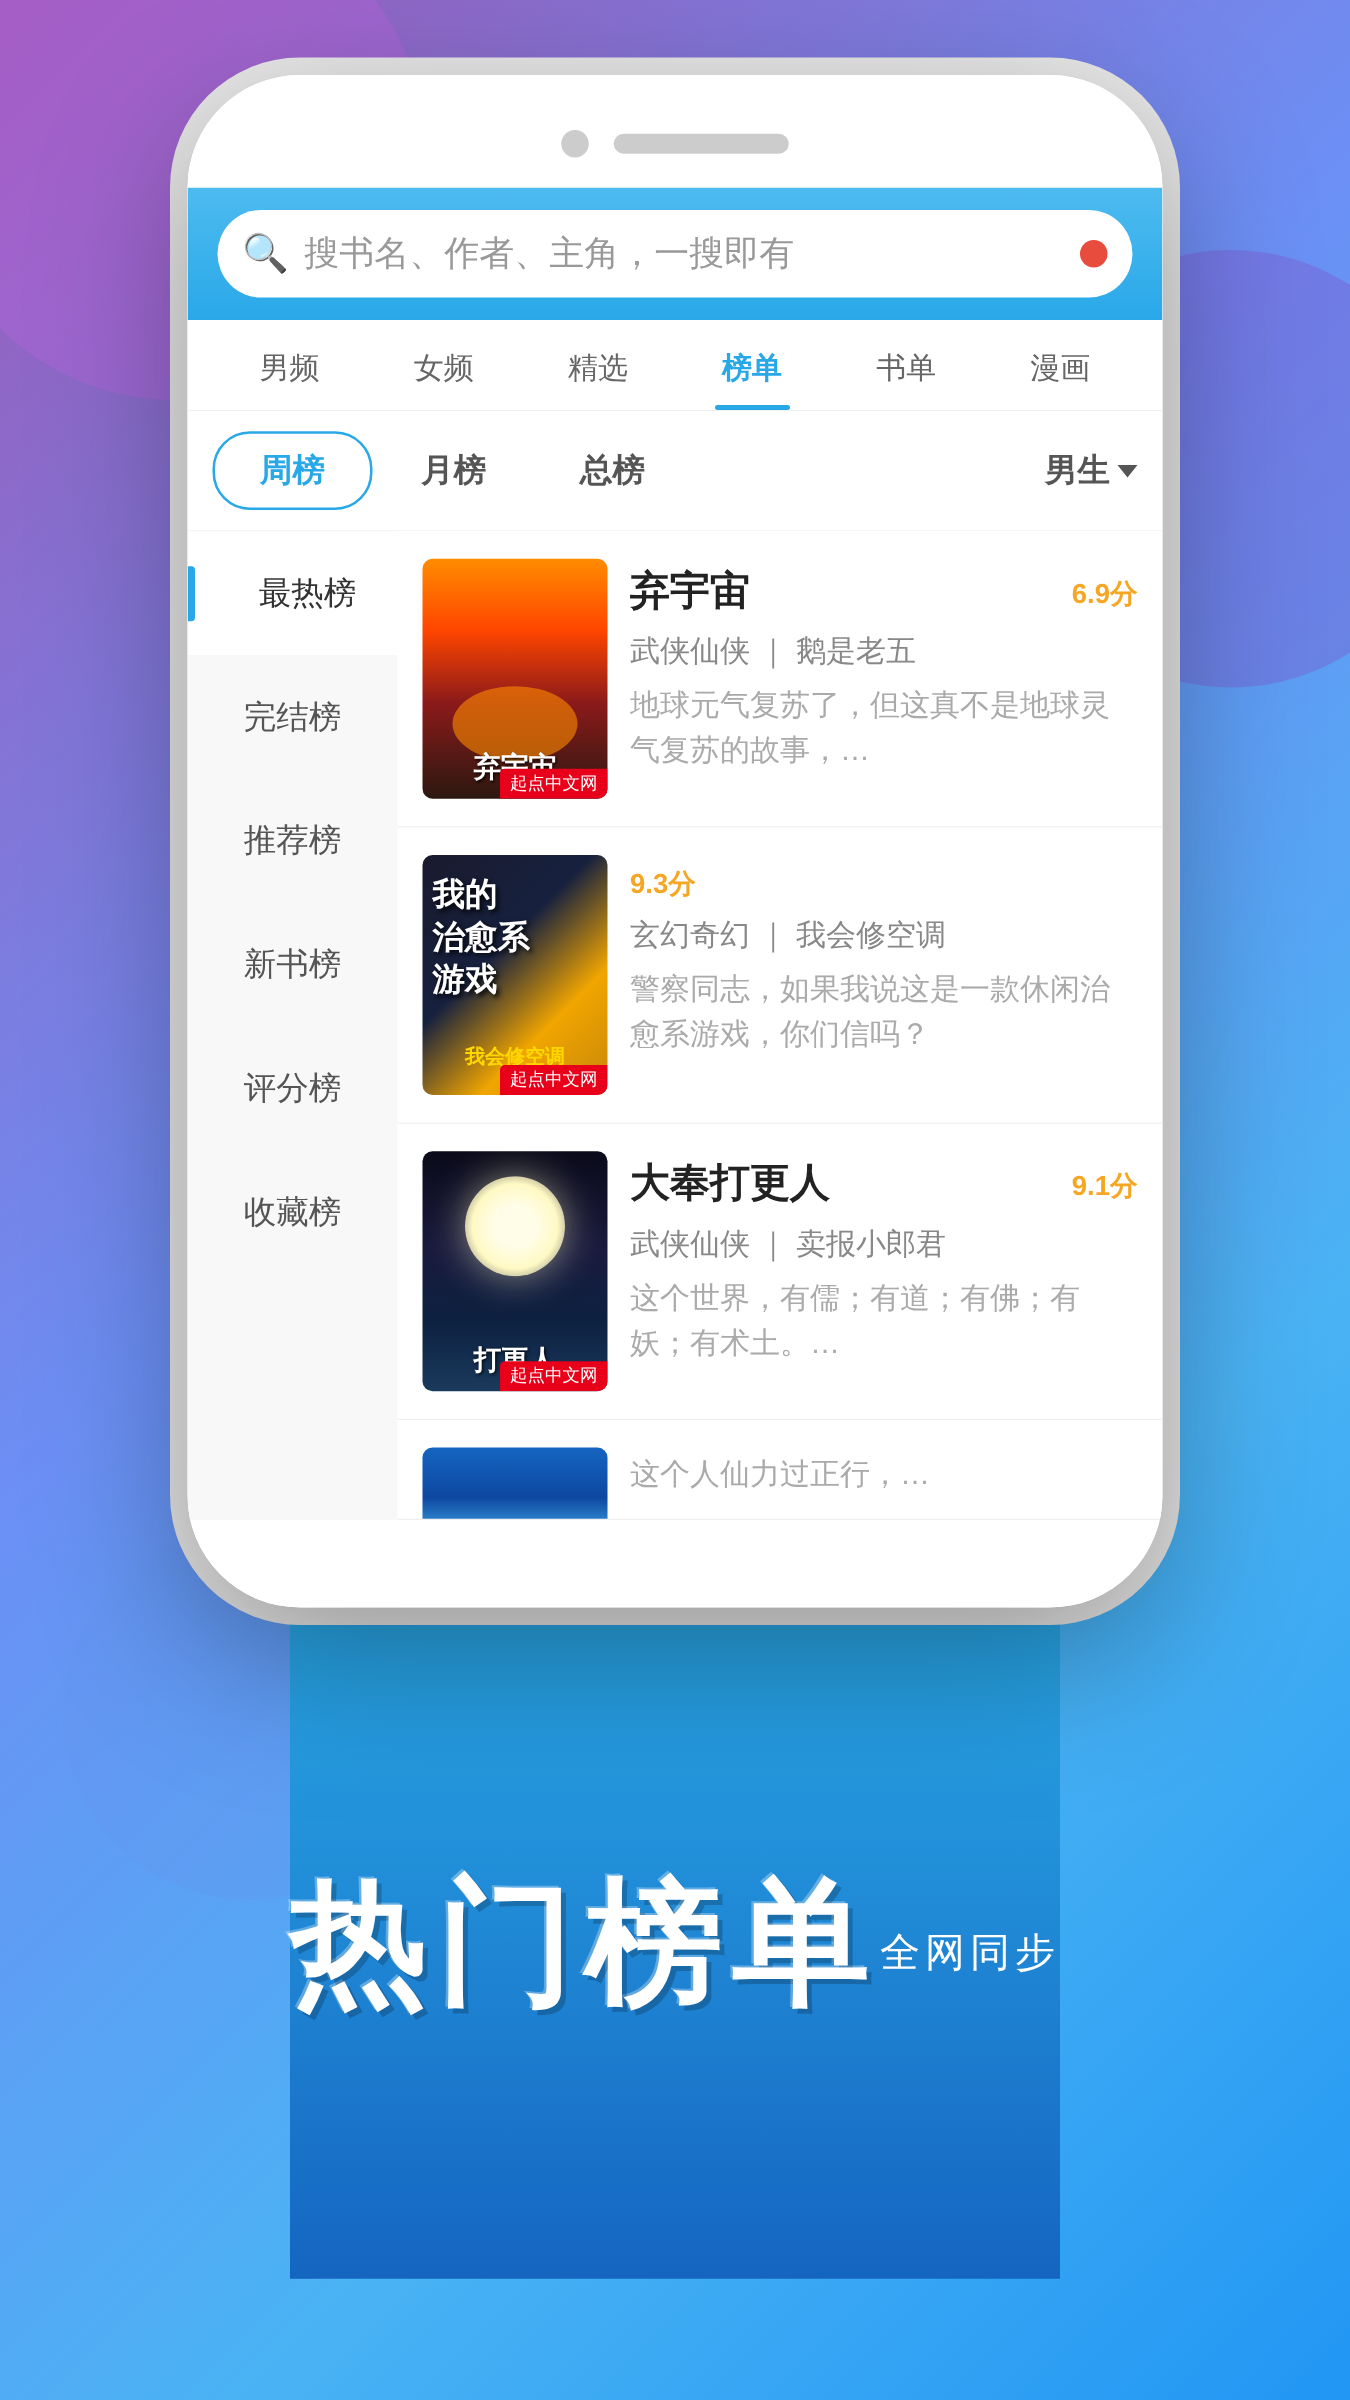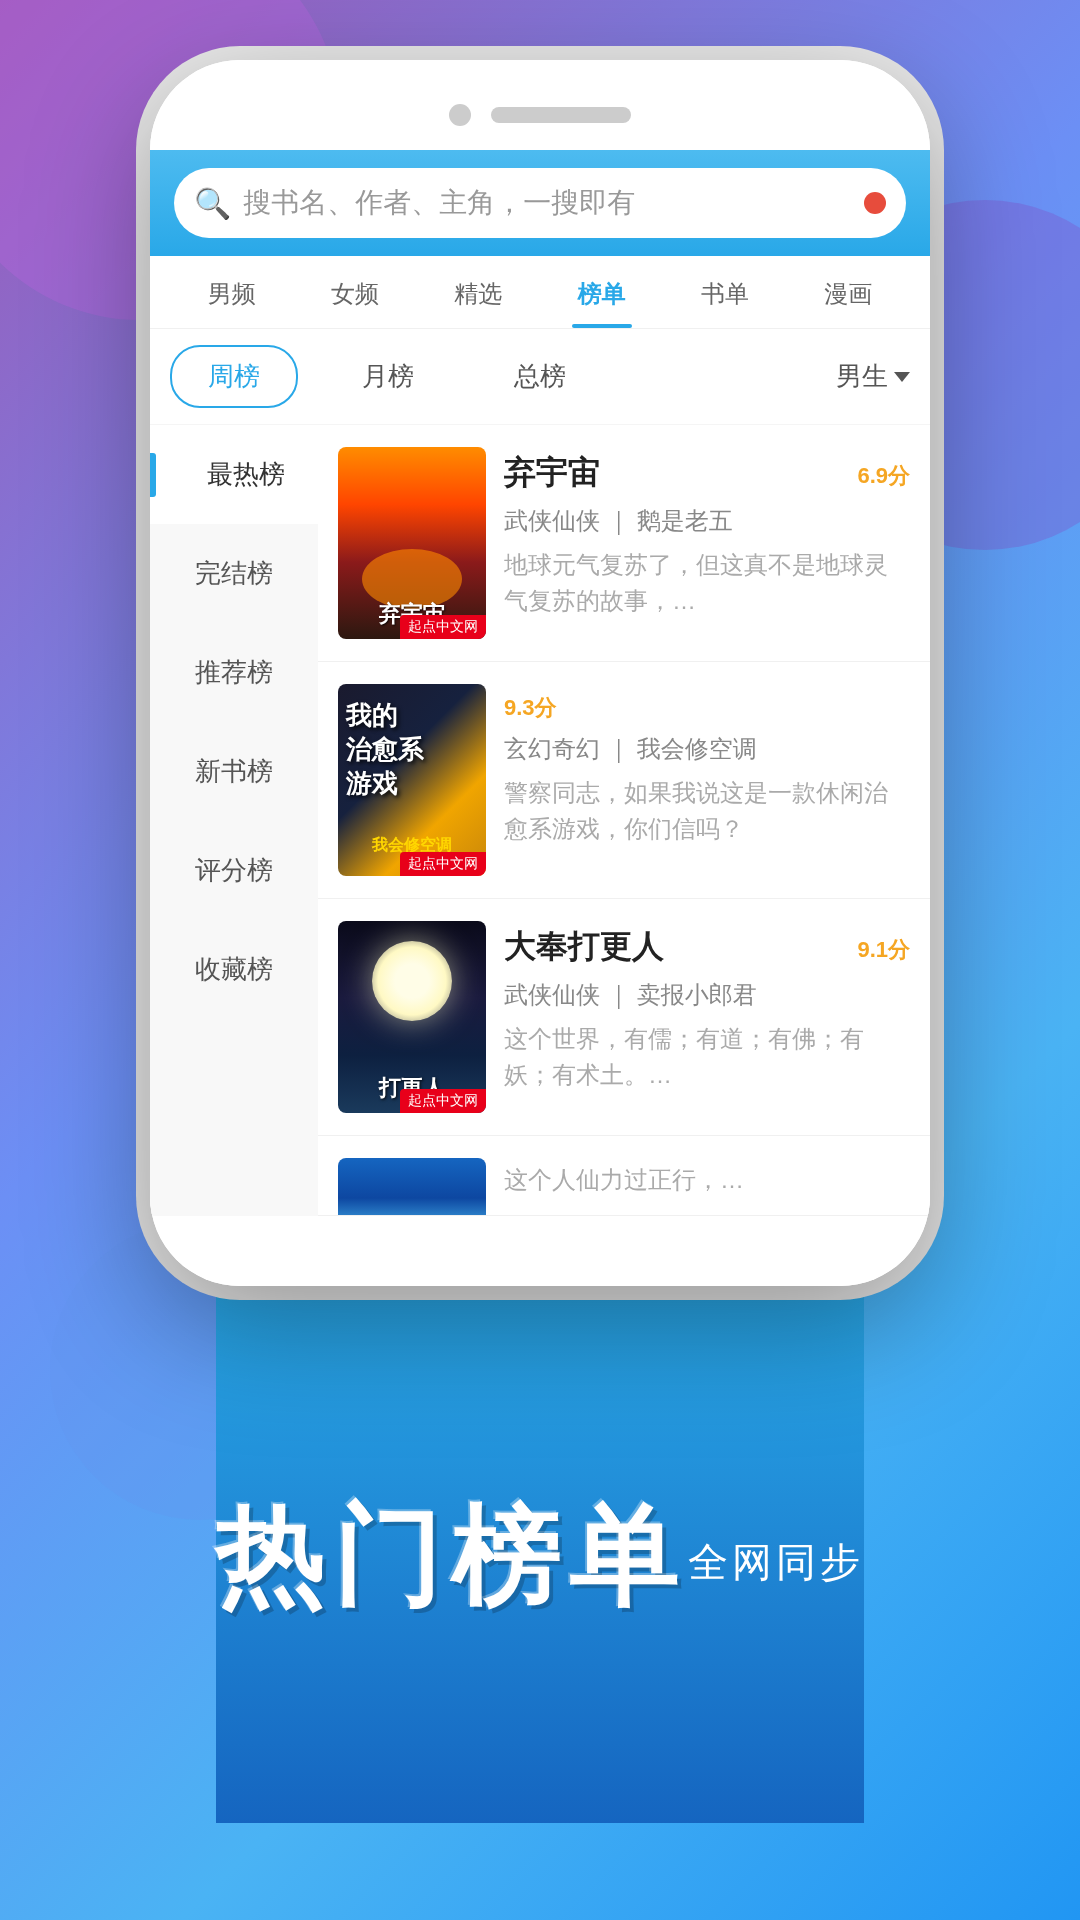--- a/index.html
+++ b/index.html
@@ -143,23 +143,24 @@
       height: 4px;
       background: #29A8E8;
       border-radius: 2px;
     }
 
     
     .filter-tabs {
       display: flex;
       align-items: center;
       padding: 16px 20px;
-      gap: 28px;
+      gap: 3px;
       background: #fff;
       border-bottom: 1px solid #f5f5f5;
+      font-weight: bold;
     }
     .filter-tab {
       padding: 12px 36px;
       border-radius: 30px;
       font-size: 26px;
       color: #555;
       cursor: pointer;
     }
     .filter-tab.active {
       background: #fff;
@@ -407,21 +408,21 @@
     }
     .promo-title {
       font-size: 110px;
       font-weight: 900;
       color: #fff;
       text-shadow: 4px 4px 0 rgba(0,0,0,0.2), -2px -2px 0 rgba(255,255,255,0.3);
       letter-spacing: 8px;
       line-height: 1.1;
     }
     .promo-subtitle {
-      font-size: 40px;
+      font-size: 32px;
       color: #fff;
       margin-top: 16px;
       letter-spacing: 4px;
     }
 
     .phone-bottom {
       height: 70px;
       background: #fff;
       flex-shrink: 0;
     }

